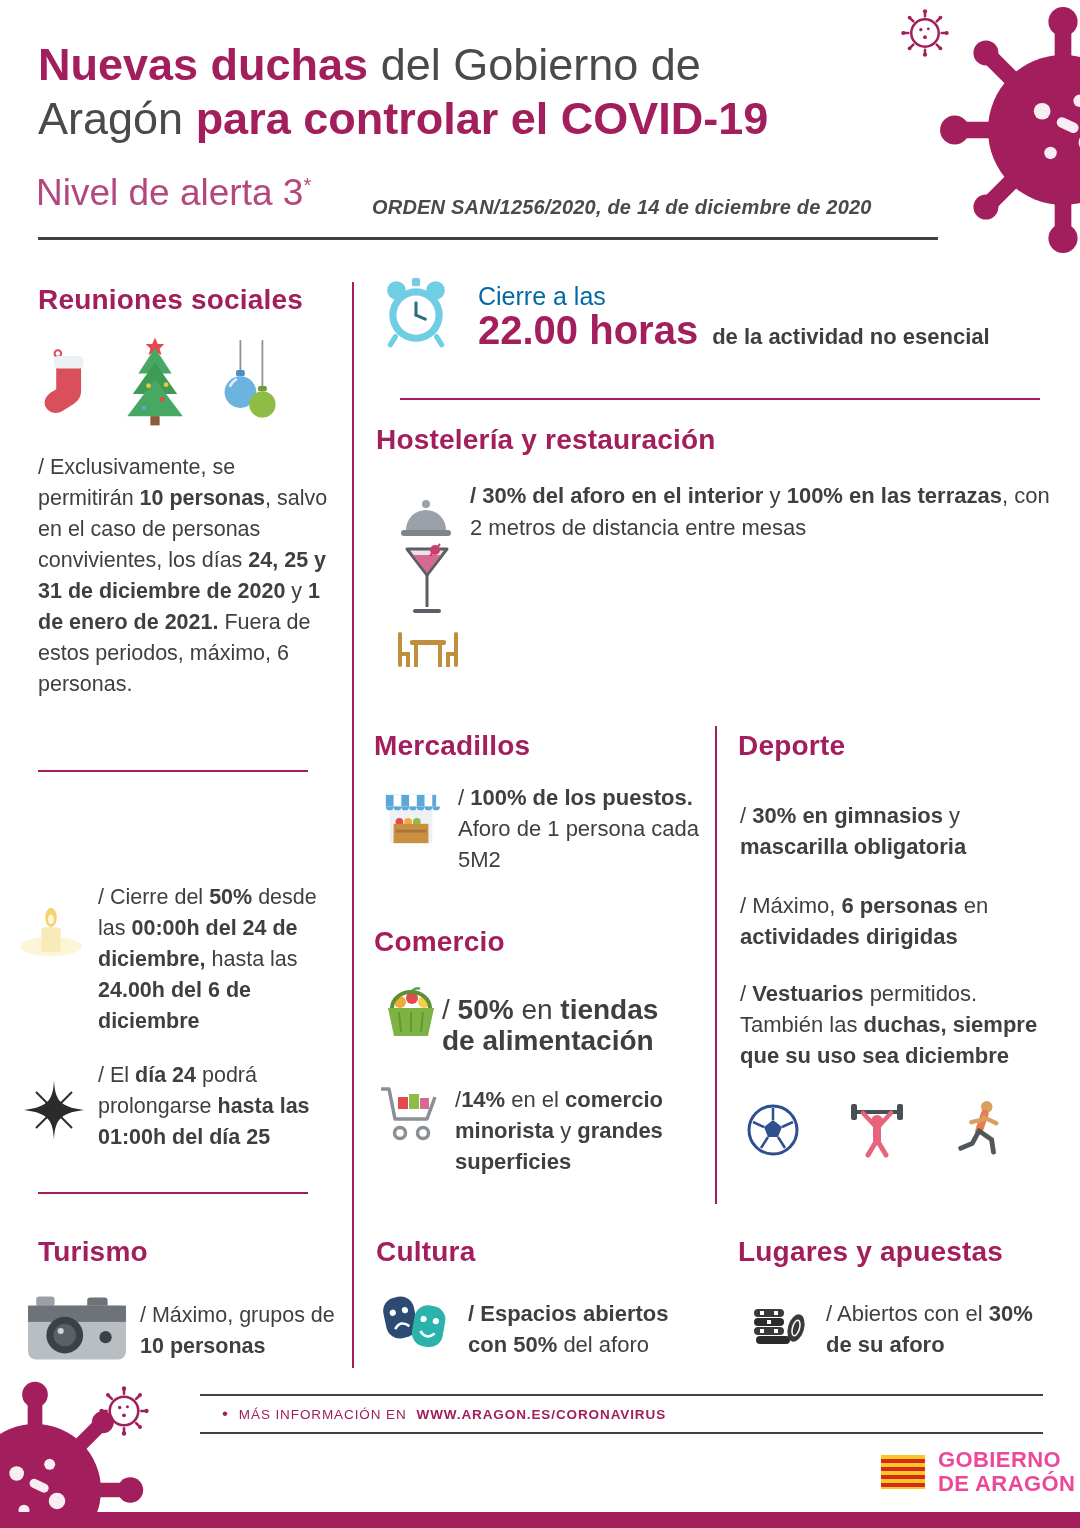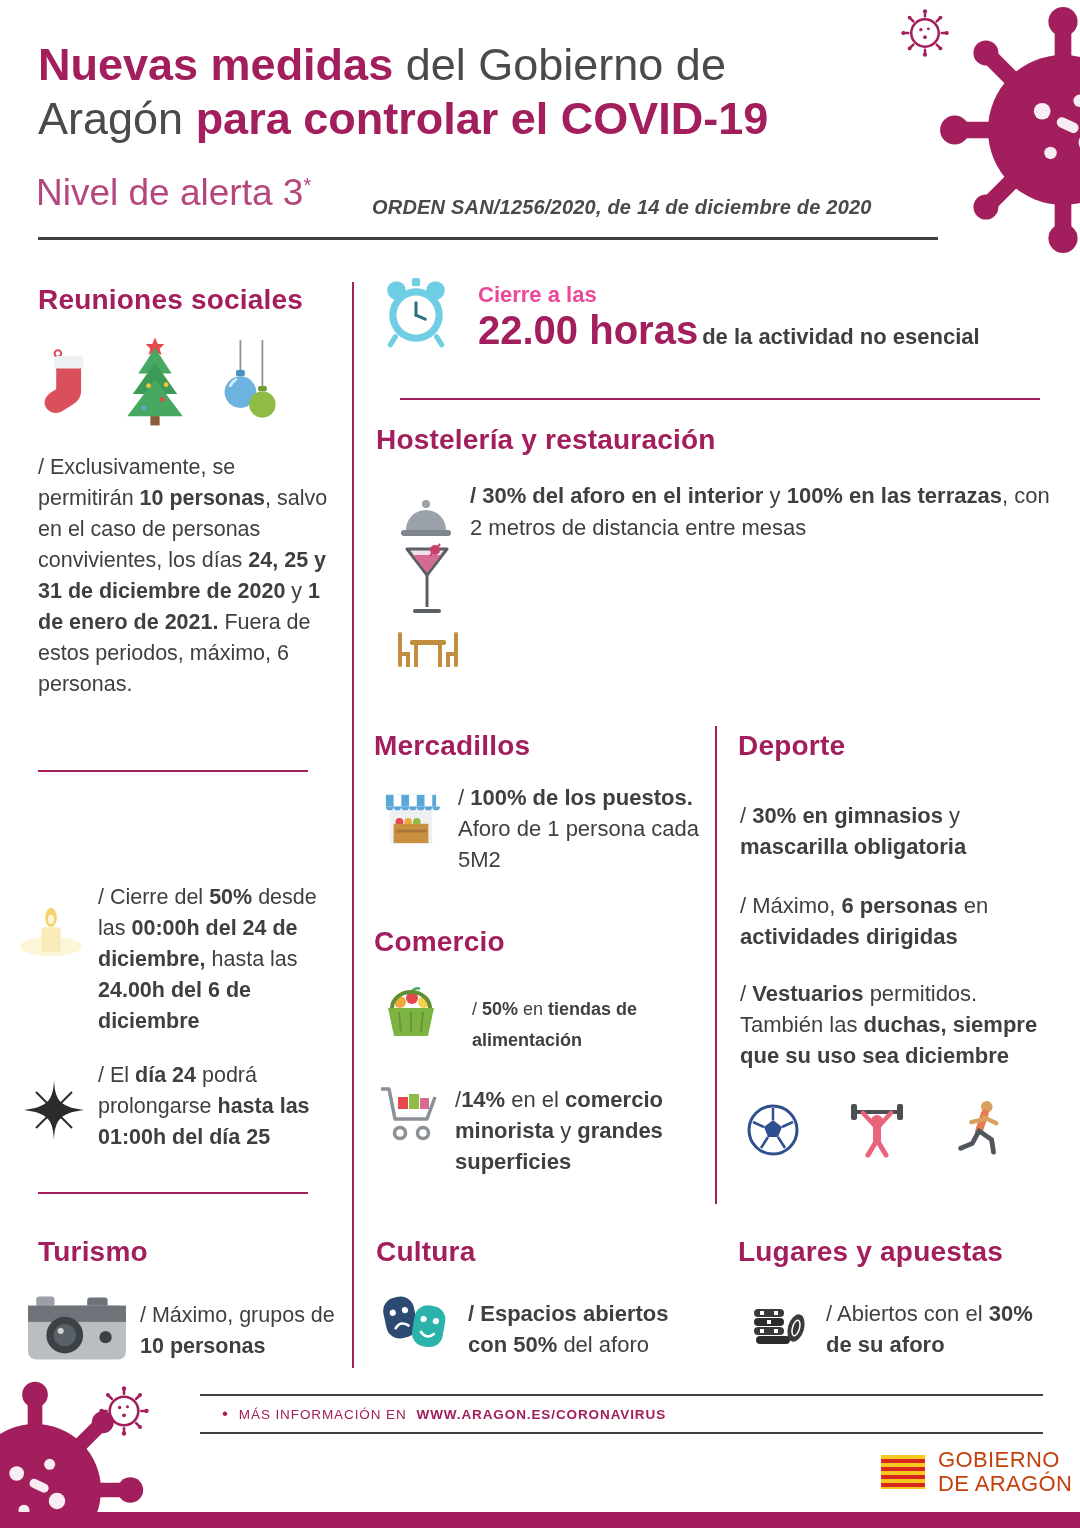--- a/index.html
+++ b/index.html
@@ -13,32 +13,32 @@
   .title{font-size:45px;line-height:54px;color:#4a4a4a;font-weight:400}
   .alert{font-size:37px;color:#b4487e}
   .alert sup{font-size:20px;color:#b4487e}
   .order{font-size:20px;font-style:italic;color:#4a4a4a;font-weight:700;letter-spacing:.2px}
   .sec-h{position:absolute;color:#a21e5c;font-weight:700;font-size:28px;letter-spacing:.2px}
   .body{position:absolute;font-size:21.5px;line-height:31px;color:#3f3f3f}
   .hr{position:absolute;background:#a21e5c}
   .hrd{position:absolute;background:#414141}
   .icon{position:absolute}
   .icon svg,.inline-icon svg{display:block;width:100%;height:100%}
-  .closing-label{font-size:22px;font-weight:700;color:#ec4899}
-  .closing-row{display:flex;align-items:baseline;gap:4px}
+  .closing-label{font-size:25px;font-weight:400;color:#0369a1}
+  .closing-row{display:flex;align-items:baseline;gap:14px}
   .closing-time{font-size:40px;font-weight:700;color:#a21e5c}
   .closing-suffix{font-size:22px;font-weight:700;color:#3f3f3f}
   .xmas-row{display:flex;align-items:flex-end;gap:22px}
   .dep-icons{display:flex;align-items:flex-end;gap:46px}
   .footer-info{display:flex;align-items:baseline;gap:10px;color:#a21e5c;font-size:13.5px;letter-spacing:.9px}
   .footer-info .bullet{font-size:17px}
   .footer-info .url{font-weight:700}
   .logo{display:flex;align-items:center;gap:12px}
   .logo-flag{width:46px;height:34px}
-  .logo-text{font-size:22px;font-weight:400;color:#c2410c;line-height:1.08;letter-spacing:.4px}
+  .logo-text{font-size:22px;font-weight:700;color:#ec4899;line-height:1.08;letter-spacing:.4px}
   .bottom-bar{position:absolute;left:0;top:1512px;width:1080px;height:16px;background:#a21e5c}
 </style>
 </head>
 <body>
 
 <div class="page">
 
   <svg width="0" height="0" style="position:absolute" aria-hidden="true">
     <defs>
       <g id="virus-solid">
@@ -114,21 +114,21 @@
     <svg viewBox="0 0 120 120">
         <use href="#virus-outline"></use>
       </svg>
   </div>
   <div class="icon" style="left:-75px;top:1380px;width:220px;height:220px">
     <svg viewBox="0 0 120 120">
         <use href="#virus-solid"></use>
       </svg>
   </div>
 
-  <div class="abs title rich" style="left:38px;top:38px;width:850px"><span class="a">Nuevas medidas</span><span> del Gobierno de
+  <div class="abs title rich" style="left:38px;top:38px;width:850px"><span class="a">Nuevas duchas</span><span> del Gobierno de
 Aragón </span><span class="a">para controlar el COVID-19</span></div>
   <div class="abs alert" style="left:36px;top:172px">
     <span>Nivel de alerta 3</span><sup>*</sup>
   </div>
   <div class="abs order" style="left:372px;top:196px">ORDEN SAN/1256/2020, de 14 de diciembre de 2020</div>
   <div class="hrd" style="left:38px;top:237px;width:900px;height:3px"></div>
 
   <div class="hr" style="left:352px;top:282px;width:2px;height:1086px"></div>
   <div class="hr" style="left:715px;top:726px;width:2px;height:478px"></div>
 
@@ -294,21 +294,21 @@
         <circle cx="30" cy="12" r="6" fill="#e5484d"></circle>
         <circle cx="42" cy="16" r="6" fill="#f6d04d"></circle>
       <path d="M30,5 q4,-4 8,-2" stroke="#46a862" stroke-width="2.5" fill="none"></path>
       <path d="M10,22 a19,16 0 0 1 38,0" fill="none" stroke="#5f8f33" stroke-width="4"></path>
       <path d="M6,22 h46 l-6,28 h-34 z" fill="#7cb342"></path>
       <line x1="17" y1="26" x2="19" y2="46" stroke="#689636" stroke-width="2"></line>
       <line x1="29" y1="26" x2="29" y2="46" stroke="#689636" stroke-width="2"></line>
       <line x1="41" y1="26" x2="39" y2="46" stroke="#689636" stroke-width="2"></line>
     </svg>
   </div>
-  <div class="body rich" style="left:472px;top:994px;width:250px;font-size:18px"><span>/ </span><span class="b">50%</span><span> en </span><span class="b">tiendas de alimentación</span></div>
+  <div class="body rich" style="left:442px;top:994px;width:250px;font-size:28px"><span>/ </span><span class="b">50%</span><span> en </span><span class="b">tiendas de alimentación</span></div>
 
   <div class="icon" style="left:378px;top:1084px;width:62px;height:60px">
     <svg viewBox="0 0 62 58">
       <rect x="20" y="12" width="10" height="12" fill="#e5484d"></rect>
       <rect x="31" y="9" width="10" height="15" fill="#8fbc44"></rect>
       <rect x="42" y="13" width="9" height="11" fill="#d56a93"></rect>
       <path d="M3,4 h8 l6,30 h32 l8,-22" fill="none" stroke="#8a9096" stroke-width="3.5" stroke-linejoin="round"></path>
       <circle cx="22" cy="48" r="5.5" fill="none" stroke="#8a9096" stroke-width="3.5"></circle>
       <circle cx="45" cy="48" r="5.5" fill="none" stroke="#8a9096" stroke-width="3.5"></circle>
     </svg>

